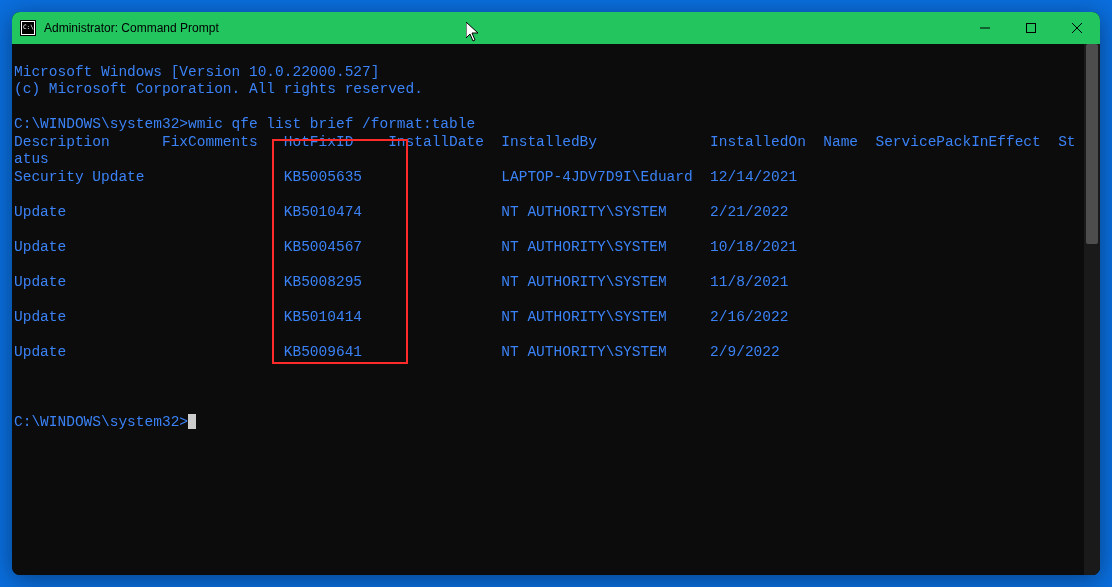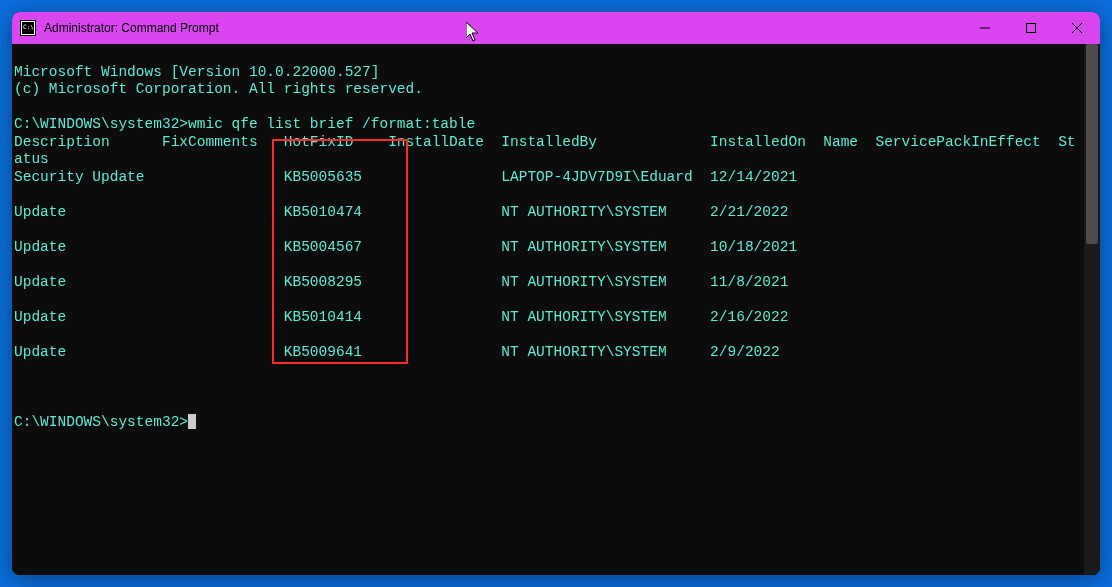--- a/index.html
+++ b/index.html
@@ -18,21 +18,21 @@
       background: #0c0c0c;
       width: 100%;
       height: 100%;
       border-radius: 8px;
       overflow: hidden;
       box-shadow: 0 4px 24px rgba(0,0,0,0.4);
       display: flex;
       flex-direction: column;
     }
     .titlebar {
-      background: #d946ef;
+      background: #22c55e;
       height: 32px;
       display: flex;
       align-items: center;
       padding-left: 8px;
       font-family: 'Segoe UI', Tahoma, sans-serif;
       font-size: 12px;
       color: #000;
     }
     .titlebar-icon {
       width: 16px;
@@ -65,21 +65,21 @@
     }
     .terminal-wrap {
       flex: 1;
       display: flex;
       background: #0c0c0c;
       position: relative;
     }
     .terminal {
       flex: 1;
       padding: 2px 12px 2px 2px;
-      color: #5eead4;
+      color: #3b82f6;
       font-size: 14.5px;
       line-height: 17.5px;
       white-space: pre;
       overflow: hidden;
       position: relative;
     }
     .scrollbar {
       width: 16px;
       background: #1a1a1a;
       position: relative;

